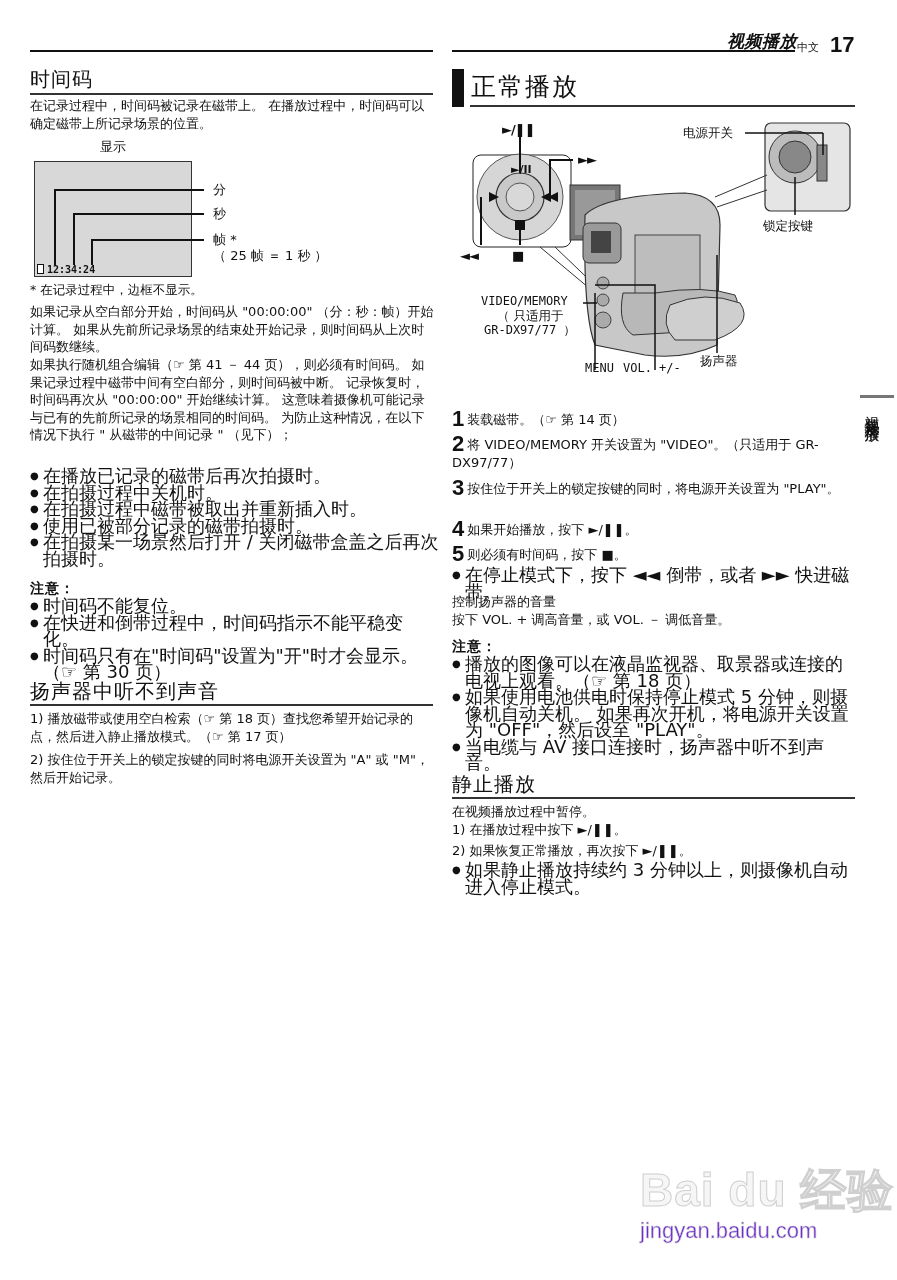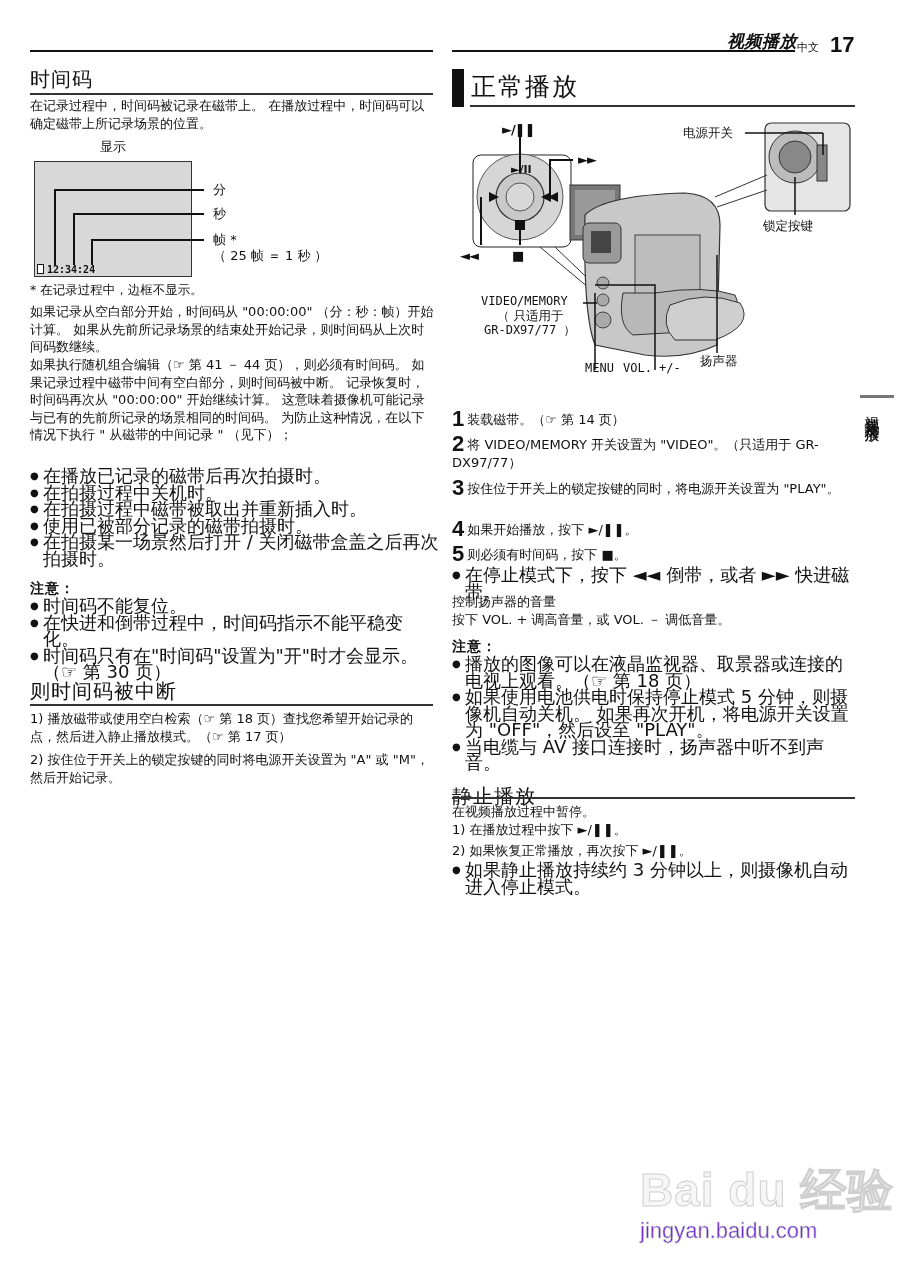--- a/index.html
+++ b/index.html
@@ -99,21 +99,21 @@
 
   <div class="abs note-title" style="left:30px; top:580px;">注意：</div>
   <ul class="abs bullets" style="left:30px; top:598px; width:405px;">
     <li>时间码不能复位。</li>
     <li>在快进和倒带过程中，时间码指示不能平稳变化。</li>
     <li>时间码只有在"时间码"设置为"开"时才会显示。（☞ 第 30 页）</li>
   </ul>
 </section>
 
 <section>
-  <div class="abs h2" style="left:30px; top:678px;">则时间码被中断</div>
+  <div class="abs h2" style="left:30px; top:678px;">扬声器中听不到声音</div>
   <div class="abs h2-rule" style="left:30px; top:704px; width:403px;"></div>
   <div class="abs para" style="left:30px; top:710px; width:407px;">1) 播放磁带或使用空白检索（☞ 第 18 页）查找您希望开始记录的点，然后进入静止播放模式。（☞ 第 17 页）</div>
   <div class="abs para" style="left:30px; top:751px; width:407px;">2) 按住位于开关上的锁定按键的同时将电源开关设置为 "A" 或 "M"，然后开始记录。</div>
 </section>
 
 <section>
   <div class="abs h1-bar" style="left:452px; top:69px;"></div>
   <div class="abs h1" style="left:471px; top:70px;">正常播放</div>
   <div class="abs h2-rule" style="left:470px; top:105px; width:385px; height:1.5px;"></div>
 
@@ -205,21 +205,21 @@
 
   <div class="abs note-title" style="left:452px; top:638px;">注意：</div>
   <ul class="abs bullets" style="left:452px; top:656px; width:400px;">
     <li>播放的图像可以在液晶监视器、取景器或连接的电视上观看。（☞ 第 18 页）</li>
     <li>如果使用电池供电时保持停止模式 5 分钟，则摄像机自动关机。 如果再次开机，将电源开关设置为 "OFF"，然后设至 "PLAY"。</li>
     <li>当电缆与 AV 接口连接时，扬声器中听不到声音。</li>
   </ul>
 </section>
 
 <section>
-  <div class="abs h2" style="left:452px; top:771px;margin-top:12px;">静止播放</div>
+  <div class="abs h2" style="left:452px; top:771px;">静止播放</div>
   <div class="abs h2-rule" style="left:452px; top:797px; width:403px;"></div>
   <div class="abs para" style="left:452px; top:803px;">在视频播放过程中暂停。</div>
   <div class="abs para" style="left:452px; top:821px;">1) 在播放过程中按下 ►/❚❚。</div>
   <div class="abs para" style="left:452px; top:842px;">2) 如果恢复正常播放，再次按下 ►/❚❚。</div>
   <ul class="abs bullets" style="left:452px; top:862px; width:400px;">
     <li>如果静止播放持续约 3 分钟以上，则摄像机自动进入停止模式。</li>
   </ul>
 </section>
 
 <div class="abs side-bar"></div>

